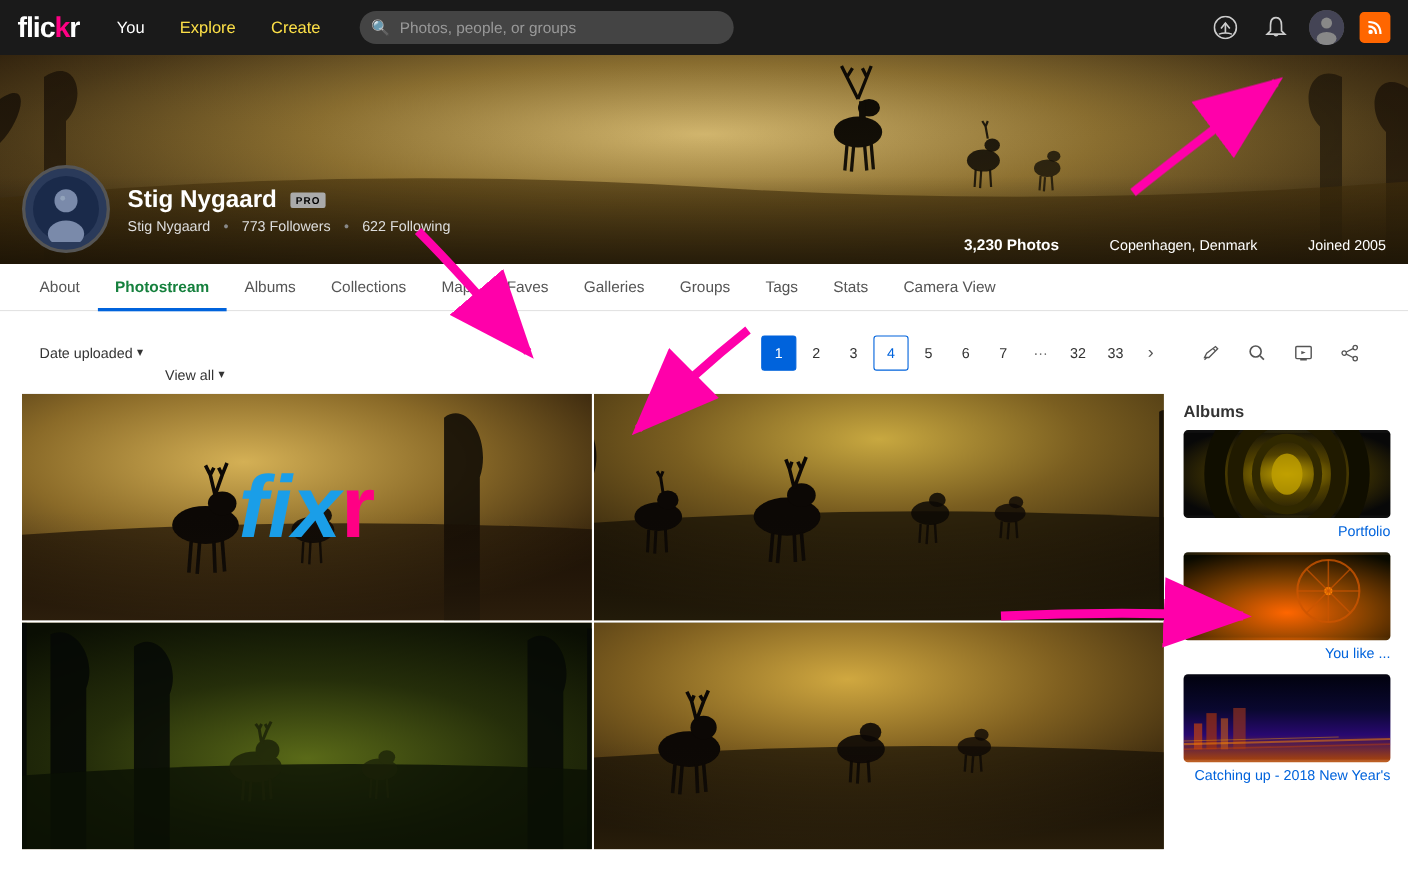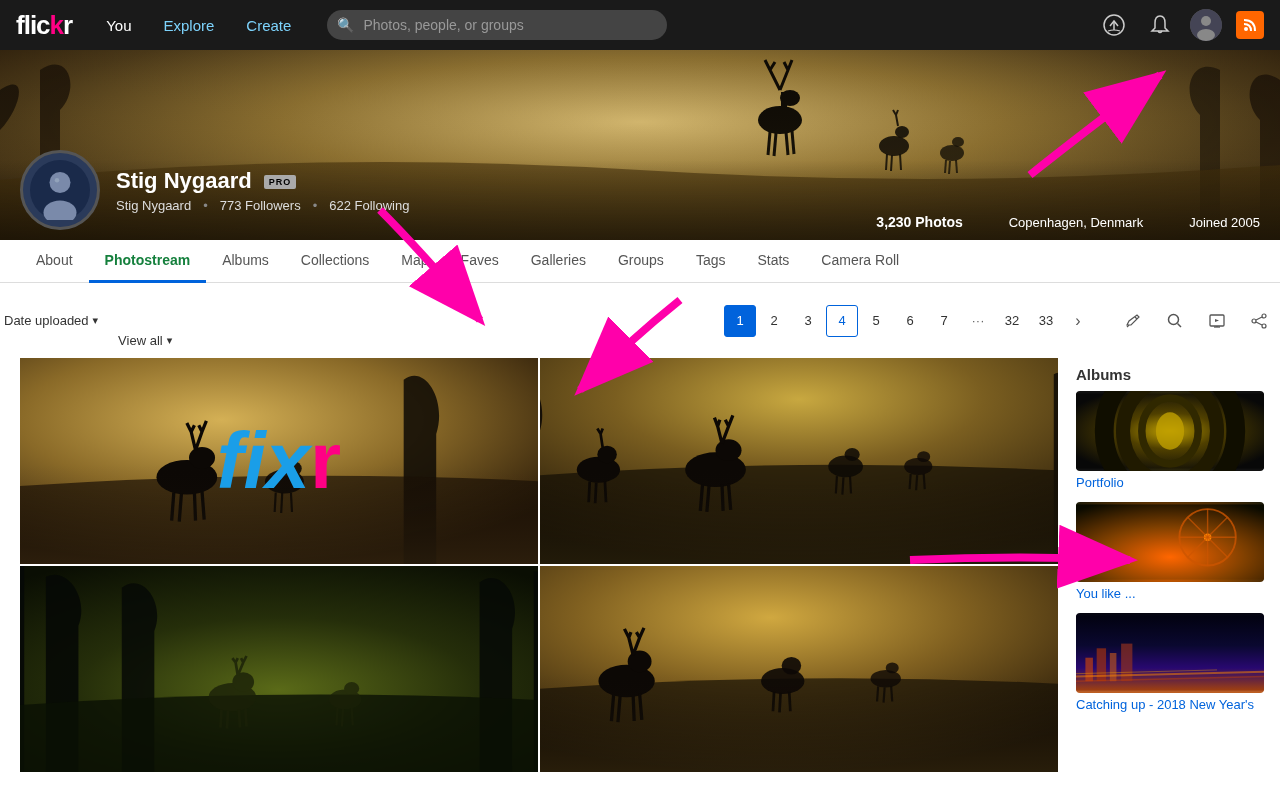--- a/index.html
+++ b/index.html
@@ -18,21 +18,21 @@
     }
     .flickr-logo {
       font-size: 26px;
       font-weight: bold;
       color: #fff;
       letter-spacing: -1px;
       margin-right: 8px;
     }
     .flickr-logo span { color: #ff0084; }
     .nav-link {
-      color: #7dd3fc;
+      color: #fde047;
       font-size: 15px;
       text-decoration: none;
       cursor: pointer;
       padding: 4px 6px;
     }
     .nav-link.active { color: #fff; }
     .search-bar {
       flex: 1;
       max-width: 340px;
       margin-left: 10px;
@@ -198,21 +198,21 @@
     .tab-item.active {
       color: #15803d;
       border-bottom-color: #0063dc;
       font-weight: 700;
     }
 
     
     .photo-toolbar {
       display: flex;
       align-items: center;
-      padding: 10px 4px;
+      padding: 10px 36px;
       gap: 12px;
       background: #fff;
     }
     .sort-dropdown {
       display: flex;
       align-items: center;
       gap: 4px;
       font-size: 13px;
       color: #333;
       cursor: pointer;
@@ -354,20 +354,21 @@
       overflow: hidden;
       cursor: pointer;
       position: relative;
     }
     .album-label {
       font-size: 13px;
       color: #0063dc;
       cursor: pointer;
       margin-bottom: 12px;
       display: block;
+      text-align: right;
     }
 
     
     .thumb-dark-tunnel {
       background: radial-gradient(ellipse at center, #c0a000 0%, #605000 40%, #101010 80%);
     }
     .thumb-orange-ferris {
       background: radial-gradient(ellipse at 50% 70%, #ff6600 0%, #884400 50%, #1a1a0a 100%);
     }
     .thumb-city-night {
@@ -528,21 +529,21 @@
   <a class="tab-item">About</a>
   <a class="tab-item active">Photostream</a>
   <a class="tab-item">Albums</a>
   <a class="tab-item">Collections</a>
   <a class="tab-item">Map</a>
   <a class="tab-item">Faves</a>
   <a class="tab-item">Galleries</a>
   <a class="tab-item">Groups</a>
   <a class="tab-item">Tags</a>
   <a class="tab-item">Stats</a>
-  <a class="tab-item">Camera Roll</a>
+  <a class="tab-item">Camera View</a>
 </div>
 
 <div class="photo-toolbar">
   <div class="sort-dropdown">
     <span>Date uploaded</span>
     <span style="font-size:11px;">▾</span>
   </div>
   <div class="view-all-btn">
     <span>View all</span>
     <span style="font-size:11px;">▾</span>

